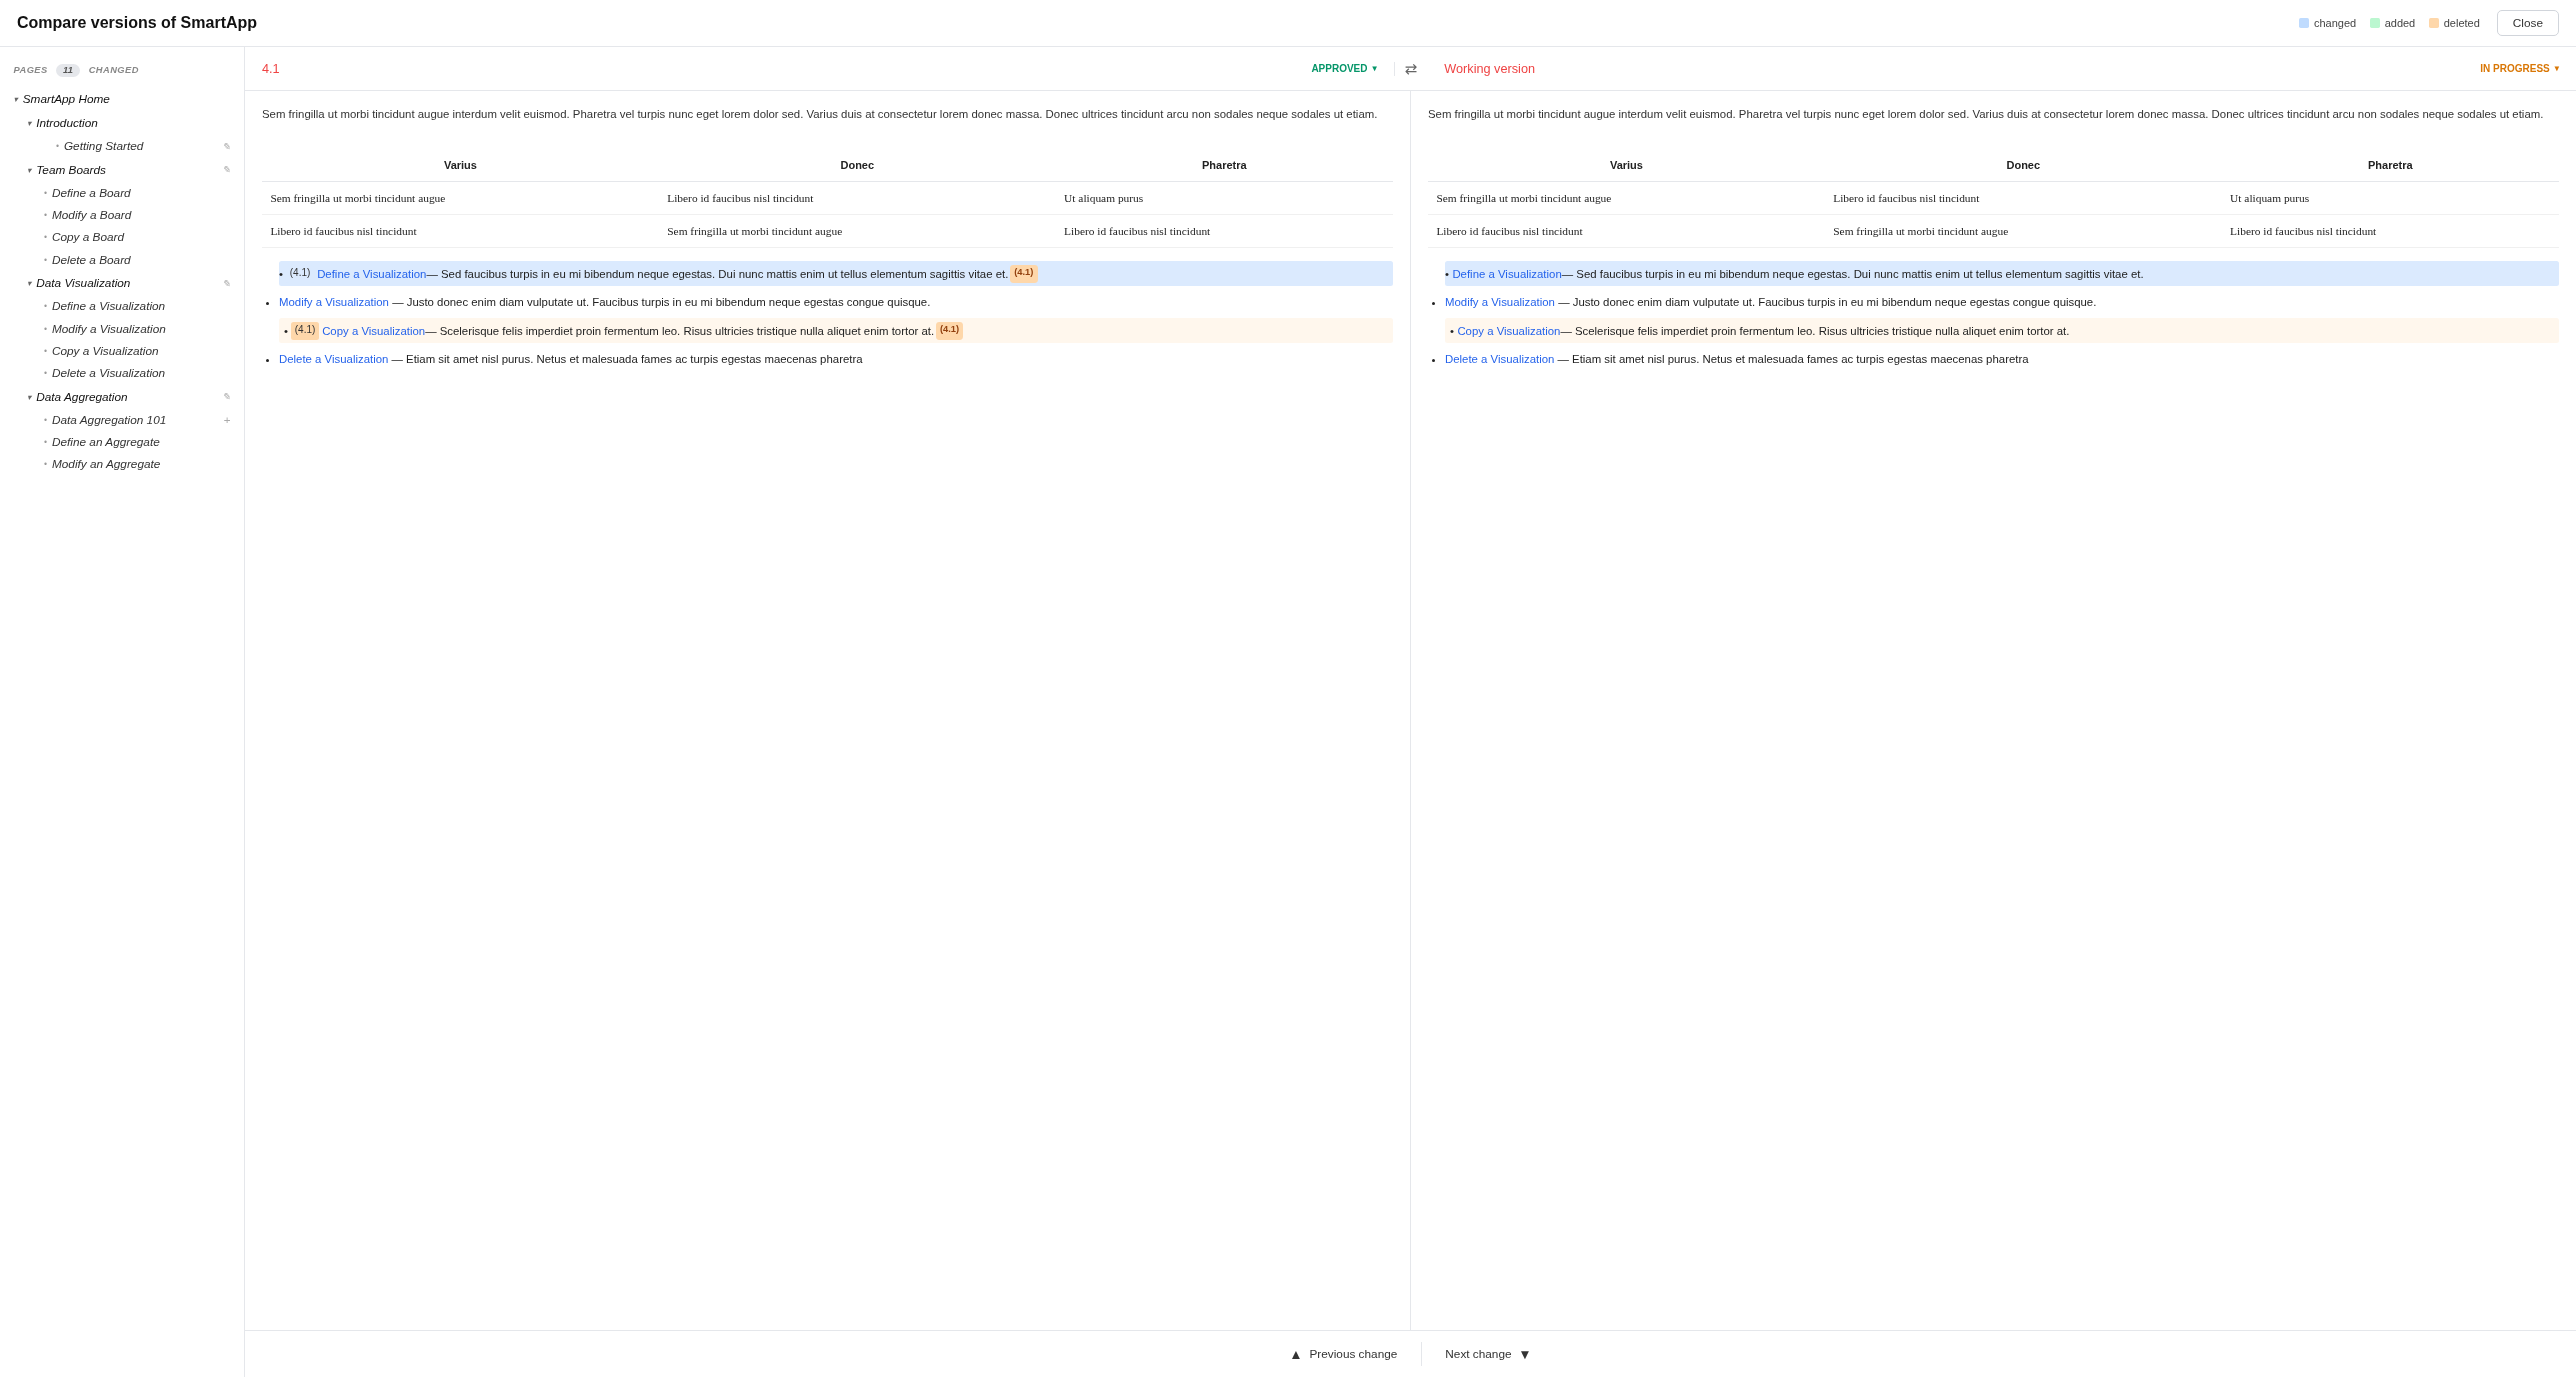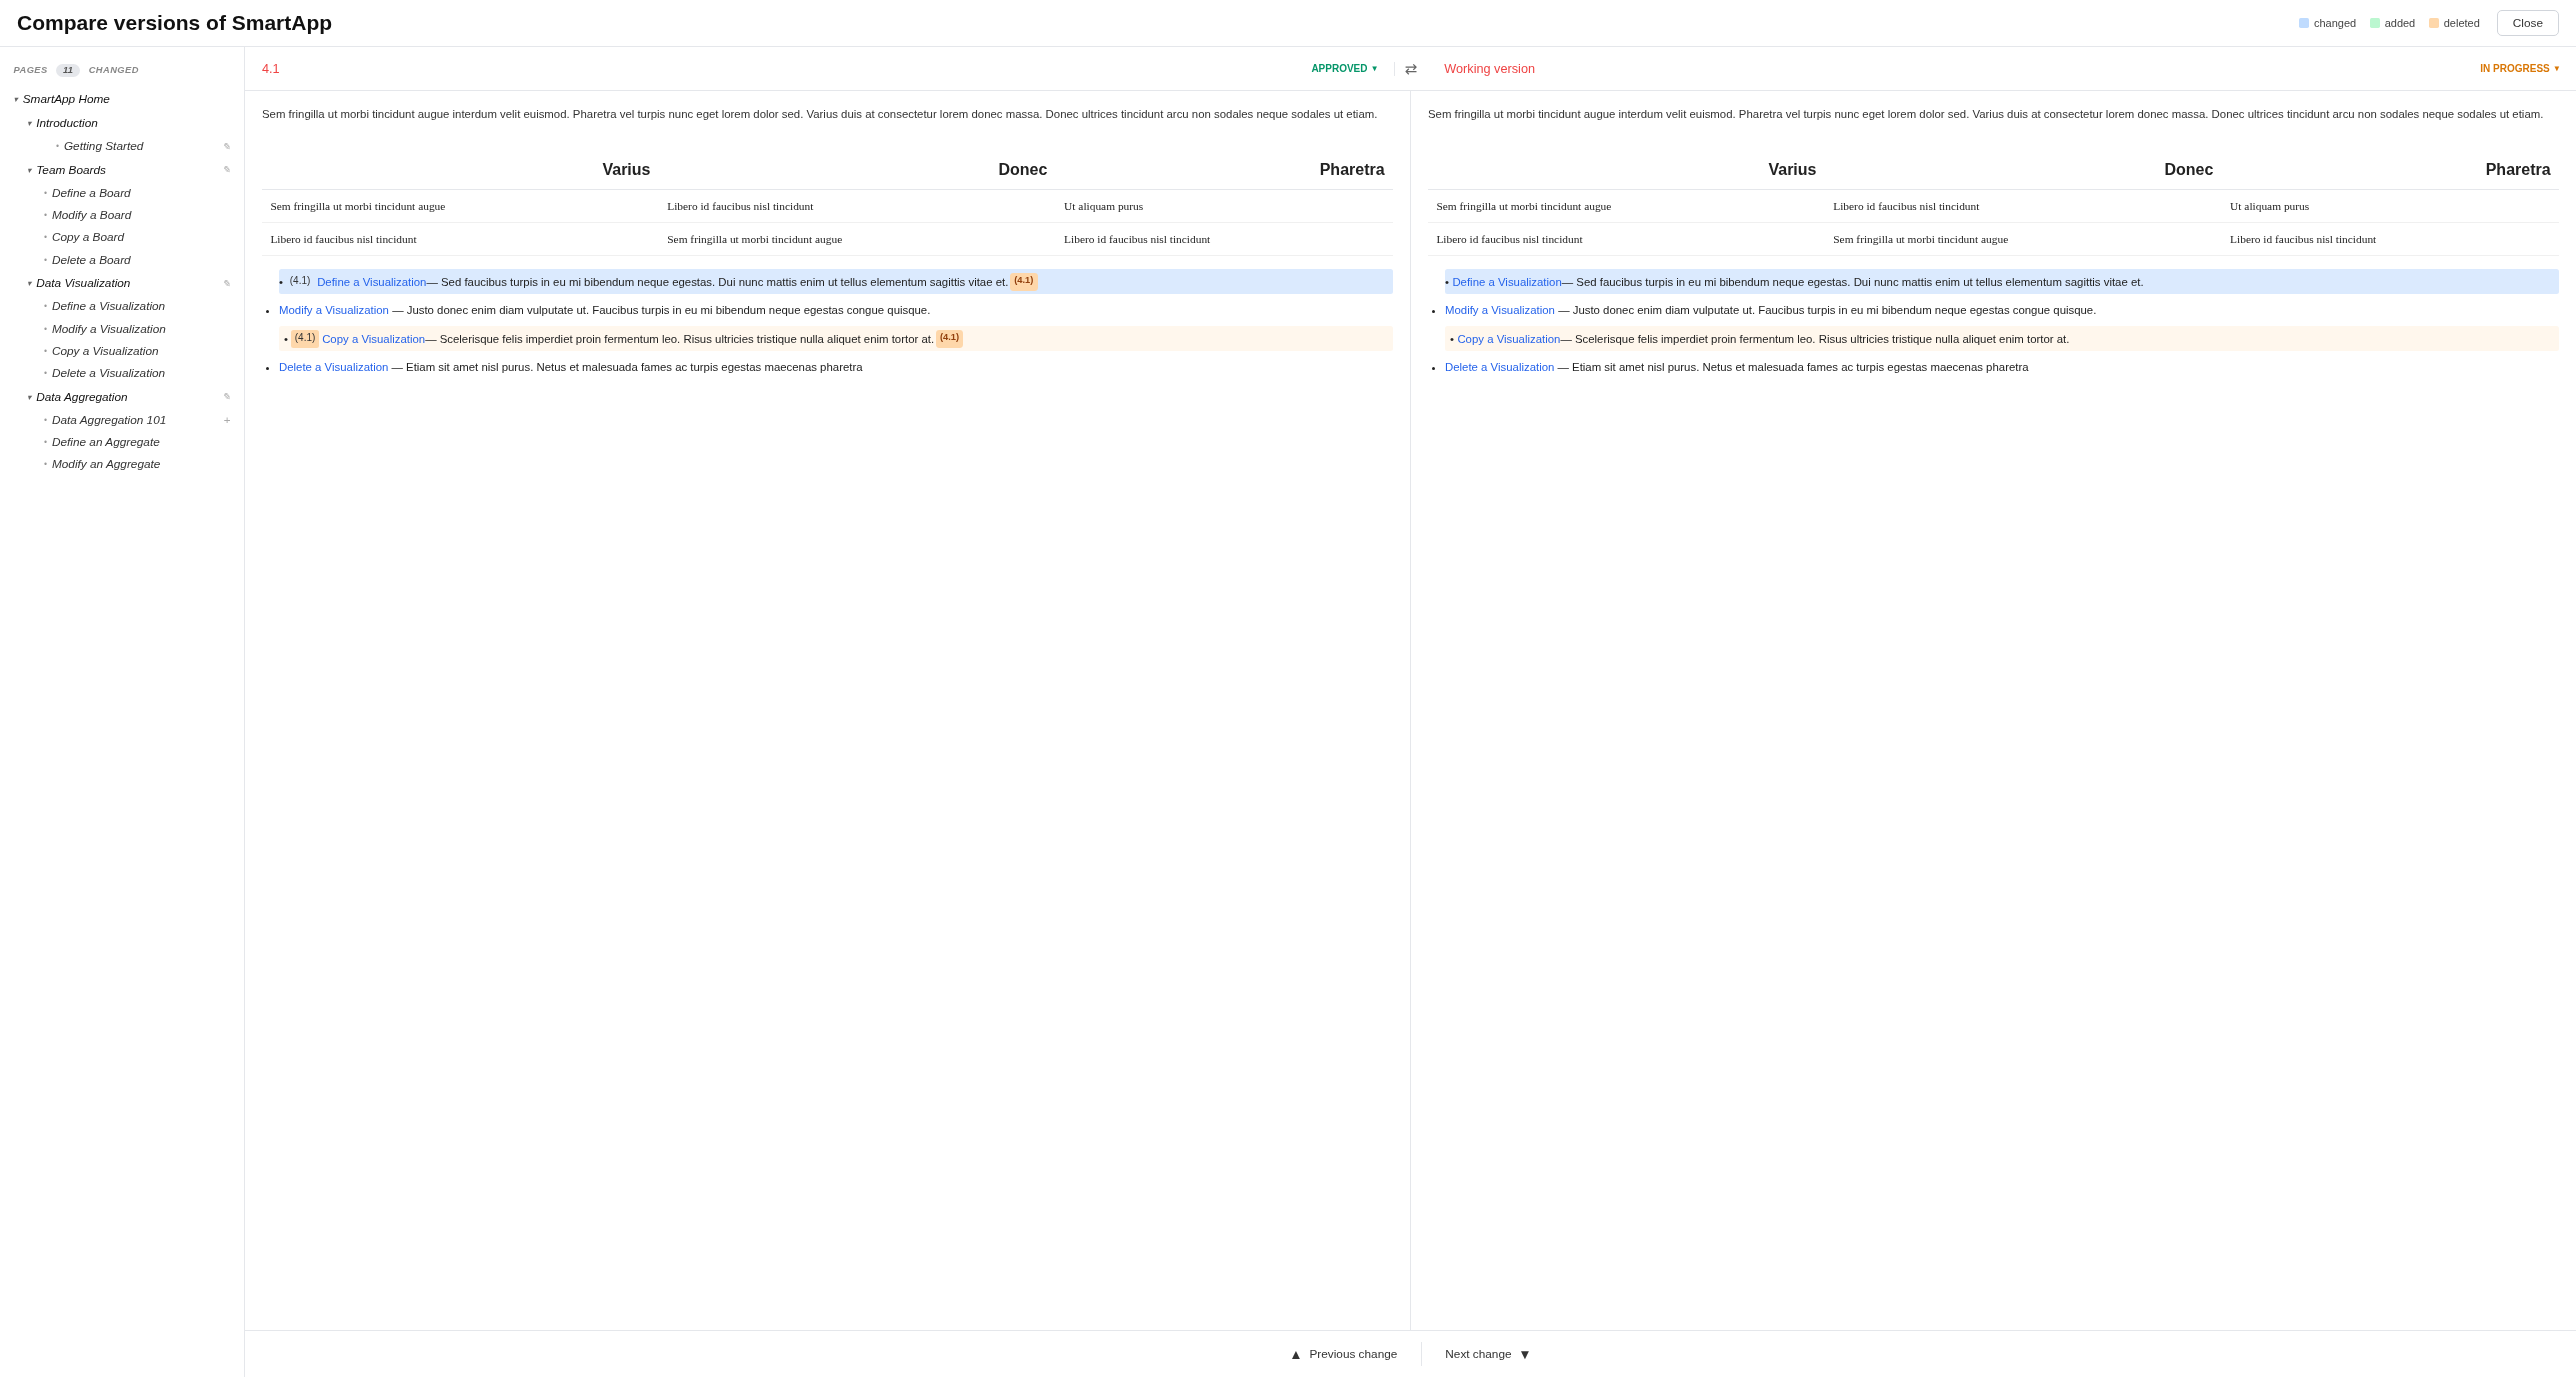--- a/index.html
+++ b/index.html
@@ -2,21 +2,21 @@
 <html style="font-size:13.5px"><head>
   <meta charset="utf-8">
   <style>
     * { box-sizing: border-box; margin: 0; padding: 0; }
     body { font-family: -apple-system, BlinkMacSystemFont, 'Segoe UI', sans-serif; font-size: 11.8px; color: #1a1a1a; background: #fff; overflow: hidden; }
 
     .app-header {
       display: flex; align-items: center; justify-content: space-between;
       padding: 10px 17px; border-bottom: 0.8px solid #e5e7eb; background: #fff; height: 47px;
     }
-    .app-title { font-size: 21px; font-weight: 600; color: #111; }
+    .app-title { font-size: 16px; font-weight: 600; color: #111; }
     .header-right { display: flex; align-items: center; gap: 17px; }
     .legend { display: flex; align-items: center; gap: 13.5px; }
     .legend-item { display: flex; align-items: center; gap: 5px; font-size: 11px; color: #444; }
     .legend-dot { width: 10px; height: 10px; border-radius: 1.7px; }
     .legend-changed { background: #bfdbfe; }
     .legend-added { background: #bbf7d0; }
     .legend-deleted { background: #fed7aa; }
     .close-btn {
       padding: 5px 15px; border: 0.8px solid #d1d5db; border-radius: 5px;
       background: #fff; cursor: pointer; font-size: 11.8px; color: #333;
@@ -81,22 +81,22 @@
     .diff-pane {
       flex: 1; overflow-y: auto; padding: 13.5px 17px;
       font-size: 11.4px; line-height: 1.6; color: #222;
     }
     .diff-pane.left { border-right: 0.8px solid #e5e7eb; }
 
     .para-text { margin-bottom: 26px; color: #333; line-height: 1.7; }
 
     .diff-table { width: 100%; border-collapse: collapse; margin-bottom: 13.5px; }
     .diff-table th {
-      text-align: right; font-weight: 600; padding: 6.8px 8.4px;
-      border-bottom: 1.7px solid #e5e7eb; font-size: 16px;
+      text-align: center; font-weight: 600; padding: 6.8px 8.4px;
+      border-bottom: 1.7px solid #e5e7eb; font-size: 11px;
     }
     .diff-table td { padding: 6.8px 8.4px; border-bottom: 0.8px solid #f0f0f0; vertical-align: top; font-size: 11.4px; font-family: Liberation Serif, serif; }
 
     .diff-list { list-style: disc; padding-left: 17px; }
     .diff-list li { margin-bottom: 6.8px; line-height: 1.6; }
 
     .link-blue { color: #2563eb; text-decoration: none; }
 
     .tag-orange {
       background: #fed7aa; color: #92400e; font-size: 9.3px; font-weight: 600;

